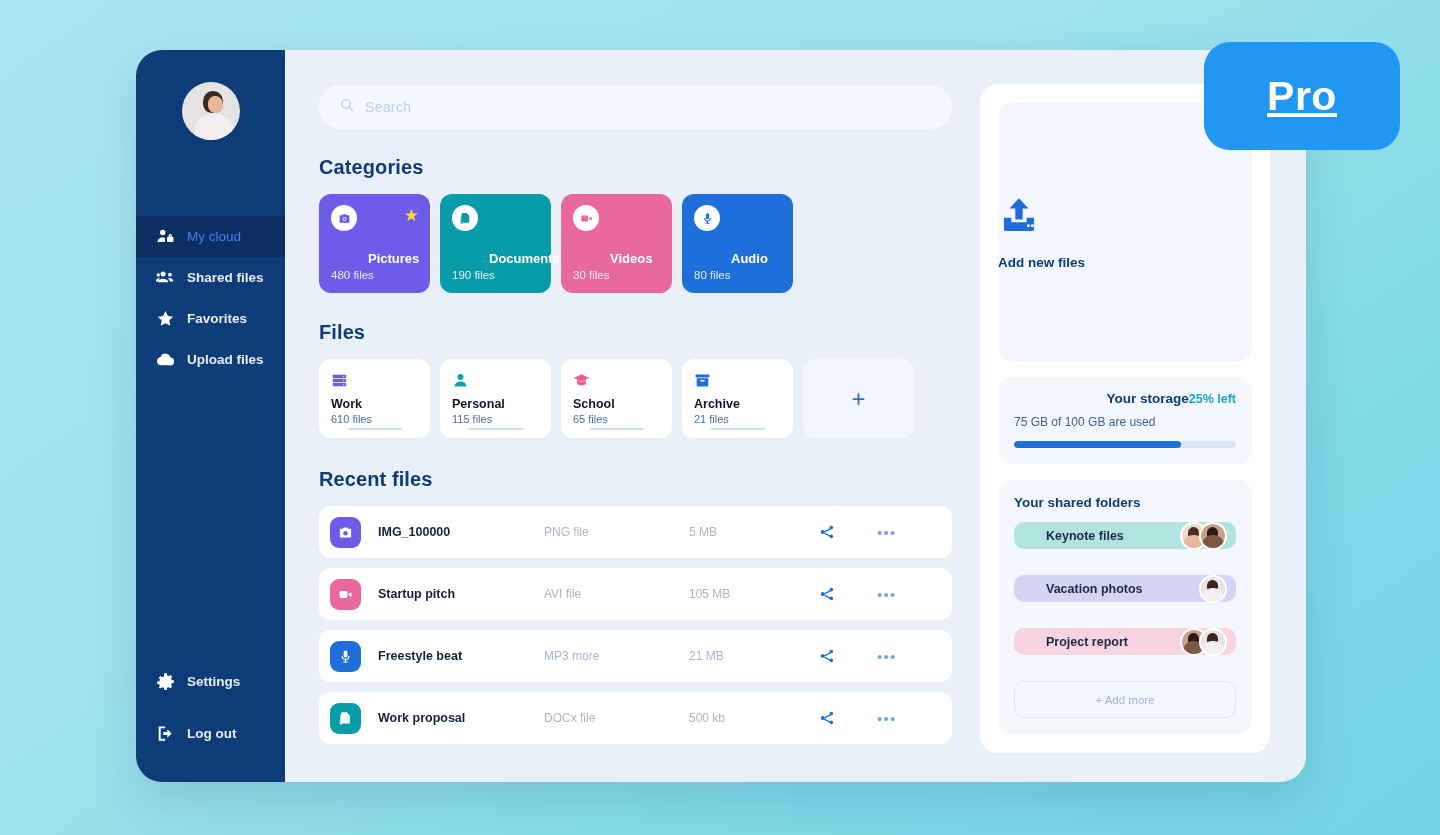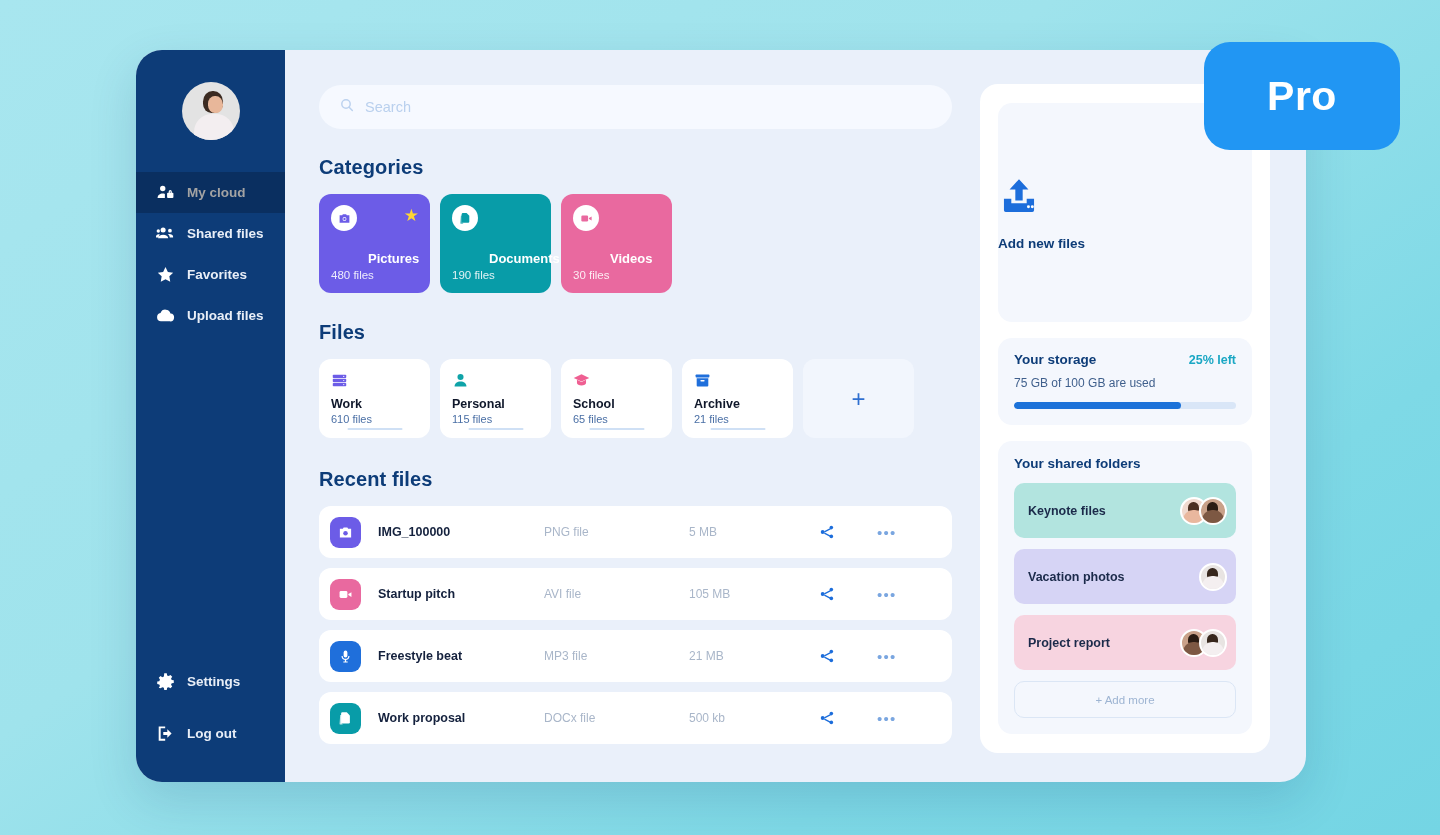--- a/index.html
+++ b/index.html
@@ -79,22 +79,23 @@
     gap: 12px;
     height: 41px;
     padding-left: 20px;
     color: #e8eef7;
     font-size: 13.5px;
     font-weight: 600;
     cursor: pointer;
   }
   .nav-item.active {
     background: #0a2f60;
-    color: #a3a3a3;
-    font-weight: 700;
+    color: #3b82f6;
+    font-weight: 400;
+    margin-top: 44px;
   }
   .nav-item .ico {
     width: 19px; height: 19px;
     display: flex; align-items: center; justify-content: center;
     flex: 0 0 19px;
   }
   .nav-item svg { fill: #ffffff; }
 
   .nav-bottom {
     margin-top: auto;
@@ -283,21 +284,21 @@
     font-weight: 700;
     color: #0d3c78;
   }
 
   .storage-box {
     background: #f4f7fd;
     border-radius: 14px;
     padding: 14px 16px 16px 16px;
     margin-bottom: 16px;
   }
-  .storage-head { display: flex; justify-content: space-between; align-items: baseline; }
+  .storage-head { display: flex; justify-content: flex-end; align-items: baseline; }
   .storage-title { font-size: 13.5px; font-weight: 700; color: #0d3c78; }
   .storage-left { font-size: 12.5px; font-weight: 700; color: #1aa7c4; }
   .storage-sub { font-size: 12px; color: #3f5f8c; margin-top: 9px; }
   .storage-track {
     margin-top: 12px;
     height: 7px;
     background: #d9e6f7;
     border-radius: 4px;
     overflow: hidden;
   }
@@ -308,27 +309,27 @@
   }
 
   .shared-box {
     background: #f4f7fd;
     border-radius: 14px;
     padding: 15px 16px 16px 16px;
     flex: 1;
   }
   .shared-title { font-size: 13.5px; font-weight: 700; color: #0d3c78; margin-bottom: 12px; }
   .shared-item {
-    height: 55px;
+    height: 27px;
     border-radius: 10px;
     display: flex;
     align-items: center;
     justify-content: space-between;
-    padding: 0 9px 0 14px;
-    margin-bottom: 11px;
+    padding: 0 9px 0 32px;
+    margin-bottom: 26px;
     cursor: pointer;
   }
   .shared-name { font-size: 12.5px; font-weight: 600; color: #1b2a4a; }
   .shared-avatars { display: flex; }
   .sav {
     width: 28px; height: 28px;
     border-radius: 50%;
     border: 2px solid #ffffff;
     margin-left: -9px;
     overflow: hidden;
@@ -359,20 +360,21 @@
     background: #2196f3;
     border-radius: 26px;
     display: flex;
     align-items: center;
     justify-content: center;
     color: #ffffff;
     font-size: 41px;
     font-weight: 700;
     letter-spacing: 0.5px;
     cursor: pointer;
+    text-decoration: underline;
   }
 </style>
 </head>
 <body>
 
 <div class="app-window">
 
   <aside class="sidebar">
     <div class="avatar-wrap">
       <div class="avatar">
@@ -495,20 +497,31 @@
             <svg viewBox="0 0 24 24" width="13" height="13" fill="#e9699f">
                 <rect x="2.5" y="6.5" width="12.5" height="11" rx="2.2"></rect>
                 <path d="M16.5 11.2l5-3v7.6l-5-3z"></path>
               </svg>
           </div>
           <div class="cat-star"></div>
           <div class="cat-name">Videos</div>
           <div class="cat-count">30 files</div>
         </div>
 
+        <div class="cat-card" style="background:#1f6fdb">
+          <div class="cat-icon">
+            <svg viewBox="0 0 24 24" width="13" height="13" fill="#1f6fdb">
+                <rect x="9" y="2.4" width="6" height="11" rx="3"></rect>
+                <path d="M5.6 11.2h1.9a4.5 4.5 0 0 0 9 0h1.9a6.4 6.4 0 0 1-5.4 6.2v2.4h2.5v1.8H8.5v-1.8H11v-2.4a6.4 6.4 0 0 1-5.4-6.2z"></path>
+              </svg>
+          </div>
+          <div class="cat-star"></div>
+          <div class="cat-name">Audio</div>
+          <div class="cat-count">80 files</div>
+        </div>
       </div>
 
       <div class="section-title">Files</div>
       <div class="files-grid">
         <div class="file-card">
           <div class="fico">
             <svg viewBox="0 0 24 24" width="17" height="17" fill="#6c5ce7">
                 <rect x="2.5" y="4" width="19" height="4.6" rx="1.1"></rect>
                 <rect x="2.5" y="9.7" width="19" height="4.6" rx="1.1"></rect>
                 <rect x="2.5" y="15.4" width="19" height="4.6" rx="1.1"></rect>
@@ -608,21 +621,21 @@
         </div>
 
         <div class="recent-row">
           <div class="r-icon" style="background:#1f6fdb">
             <svg viewBox="0 0 24 24" width="15" height="15" fill="#fff">
                 <rect x="9" y="2.4" width="6" height="11" rx="3"></rect>
                 <path d="M5.6 11.2h1.9a4.5 4.5 0 0 0 9 0h1.9a6.4 6.4 0 0 1-5.4 6.2v2.4h2.5v1.8H8.5v-1.8H11v-2.4a6.4 6.4 0 0 1-5.4-6.2z"></path>
               </svg>
           </div>
           <div class="r-name">Freestyle beat</div>
-          <div class="r-type">MP3 file</div>
+          <div class="r-type">MP3 more</div>
           <div class="r-size">21 MB</div>
           <div class="r-share">
             <svg viewBox="0 0 24 24" width="16" height="16" fill="#1c6ddb">
                 <circle cx="18.5" cy="5.4" r="2.7"></circle>
                 <circle cx="5.5" cy="12" r="2.9"></circle>
                 <circle cx="18.5" cy="18.6" r="2.7"></circle>
                 <path d="M7.6 10.9l9.4-4.8.9 1.8-9.4 4.8zM8.5 12.9l9.4 4.8-.9 1.8-9.4-4.8z"></path>
               </svg>
           </div>
           <div class="r-more">•••</div>

